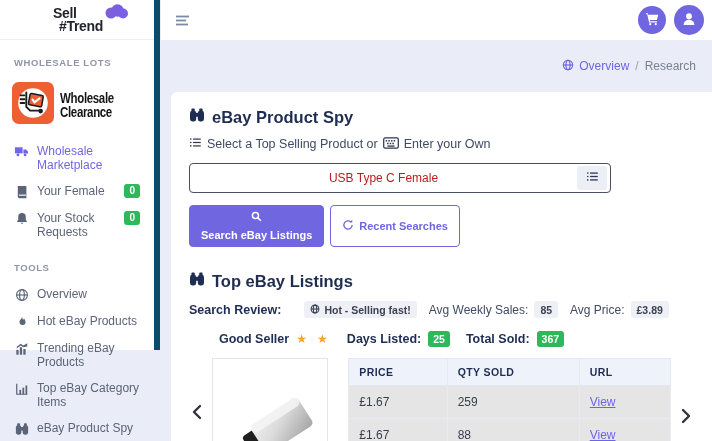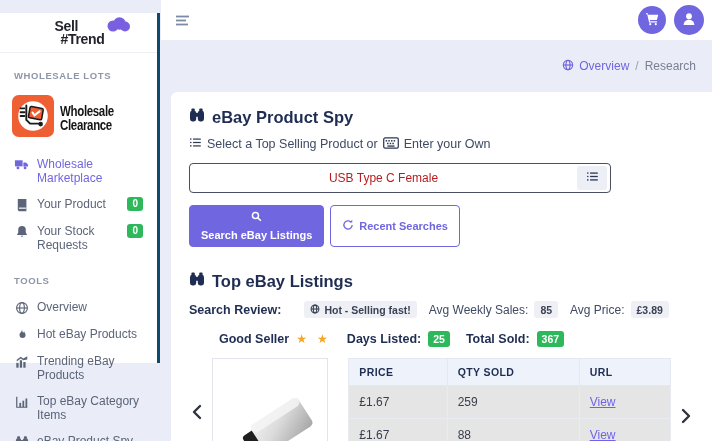--- a/index.html
+++ b/index.html
@@ -1,20 +1,20 @@
 <!DOCTYPE html>
 <html><head>
 <meta charset="utf-8">
 <style>
   * { margin:0; padding:0; box-sizing:border-box; }
   html,body { width:712px; height:441px; overflow:hidden; }
   body { font-family:"Liberation Sans","DejaVu Sans",sans-serif; background:#eaedf7; position:relative; color:#3f4a63; }
 
   
-  .sidebar { position:absolute; left:0; top:13px; width:160px; height:350px; background:#fff; border-right:3px solid #0c4a6e; z-index:5; }
+  .sidebar { position:absolute; left:0; top:0; width:160px; height:350px; background:#fff; border-right:6px solid #0c4a6e; z-index:5; }
   .brand { height:40px; border-bottom:1px solid #eef0f5; display:flex; align-items:center; justify-content:center; cursor:pointer; }
   .brand-text { font-weight:800; font-size:14px; color:#23232e; line-height:13px; letter-spacing:-0.3px; position:relative; }
   .brand-line1 { display:block; padding-left:2px; }
   .brand-line2 { display:block; padding-left:8px; }
   .brand-blob { position:absolute; right:-26px; top:-3px; }
   .section-label { font-size:9.5px; font-weight:700; letter-spacing:0.6px; color:#8f95a8; padding:17px 14px 8px 14px; }
   .wc-logo { display:flex; align-items:center; gap:6px; padding:6px 10px 10px 12px; cursor:pointer; }
   .wc-text { font-weight:800; font-size:14px; line-height:14px; color:#151515; transform:scaleX(0.82); transform-origin:left; letter-spacing:-0.4px; }
   .nav-item { display:flex; align-items:flex-start; gap:8px; padding:6px 14px; font-size:12px; color:#5b6478; cursor:pointer; }
   .nav-item .nav-ic { width:15px; height:15px; flex:0 0 15px; display:flex; align-items:center; justify-content:center; color:#5b6478; }
@@ -124,21 +124,21 @@
       </span>
       <span>Wholesale Marketplace</span>
     </div>
     <div class="nav-item">
       <span class="nav-ic">
         <svg width="14" height="14" viewBox="0 0 16 16" fill="currentColor">
             <path d="M3.5 1h9.5v14H5a1.8 1.8 0 0 1-1.8-1.8V1z"></path>
             <path d="M4.5 11.6h8" stroke="#fff" stroke-width="1.3"></path>
           </svg>
       </span>
-      <span>Your Product</span>
+      <span>Your Female</span>
       <span class="nav-badge">0</span>
     </div>
     <div class="nav-item">
       <span class="nav-ic">
         <svg width="14" height="14" viewBox="0 0 16 16" fill="currentColor">
             <path d="M8 1.2a4.3 4.3 0 0 1 4.3 4.3v3.2l1.5 2.6H2.2l1.5-2.6V5.5A4.3 4.3 0 0 1 8 1.2z"></path>
             <path d="M6.4 12.4a1.7 1.7 0 0 0 3.2 0z"></path>
           </svg>
       </span>
       <span>Your Stock Requests</span>

